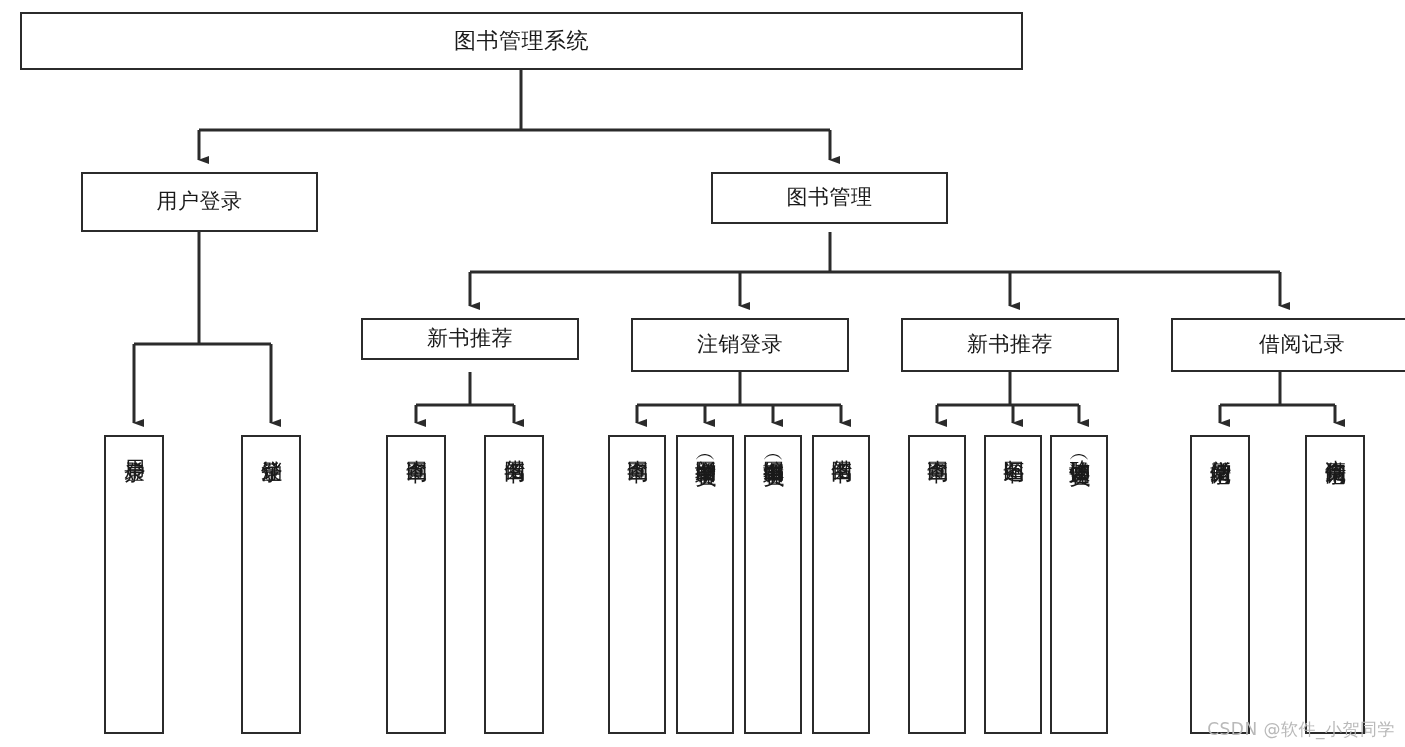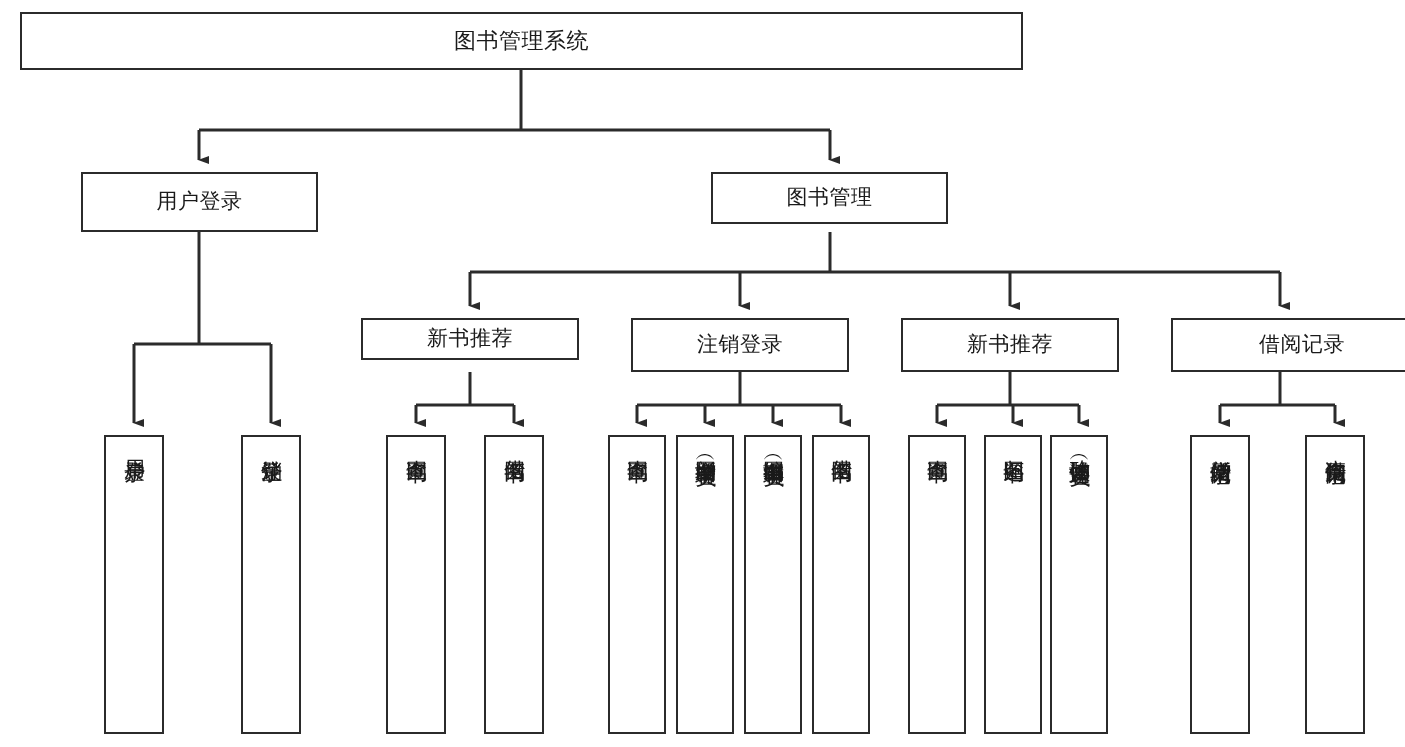--- a/index.html
+++ b/index.html
@@ -211,14 +211,15 @@
   </div>
 
   <div class="node leaf" style="left:1190px; top:435px; width:60px; height:299px;">
     <span class="label-v">新增借阅记录</span>
   </div>
 
   <div class="node leaf" style="left:1305px; top:435px; width:60px; height:299px;">
     <span class="label-v">查询借阅记录</span>
   </div>
 
+  <div id="watermark">CSDN @软件_小贺同学</div>
 
 </div>
 
 </body></html>

